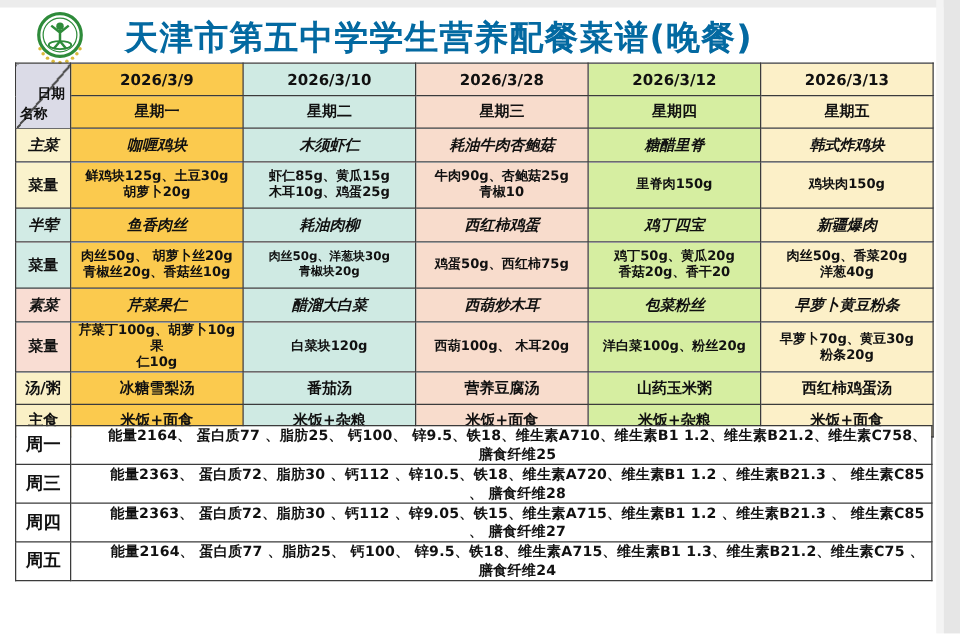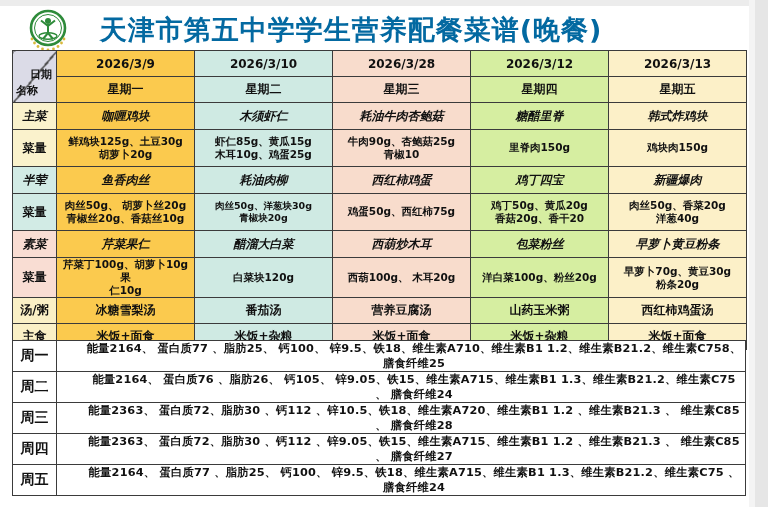--- a/index.html
+++ b/index.html
@@ -185,24 +185,20 @@
     <colgroup>
         <col class="col-label">
         <col>
       </colgroup>
     <tbody>
       <tr class="nutri-row">
         <td class="nlabel">周一</td>
         <td class="ntext">能量2164、 蛋白质77 、脂肪25、 钙100、 锌9.5、铁18、维生素A710、维生素B1 1.2、维生素B21.2、维生素C758、 膳食纤维25</td>
       </tr>
       <tr class="nutri-row">
-        <td class="nlabel">周二</td>
-        <td class="ntext">能量2164、 蛋白质76 、脂肪26、 钙105、 锌9.05、铁15、维生素A715、维生素B1 1.3、维生素B21.2、维生素C75 、 膳食纤维24</td>
-      </tr>
-      <tr class="nutri-row">
         <td class="nlabel">周三</td>
         <td class="ntext">能量2363、 蛋白质72、脂肪30 、钙112 、锌10.5、铁18、维生素A720、维生素B1 1.2 、维生素B21.3 、 维生素C85 、 膳食纤维28</td>
       </tr>
       <tr class="nutri-row">
         <td class="nlabel">周四</td>
         <td class="ntext">能量2363、 蛋白质72、脂肪30 、钙112 、锌9.05、铁15、维生素A715、维生素B1 1.2 、维生素B21.3 、 维生素C85 、 膳食纤维27</td>
       </tr>
       <tr class="nutri-row">
         <td class="nlabel">周五</td>
         <td class="ntext">能量2164、 蛋白质77 、脂肪25、 钙100、 锌9.5、铁18、维生素A715、维生素B1 1.3、维生素B21.2、维生素C75 、 膳食纤维24</td>

